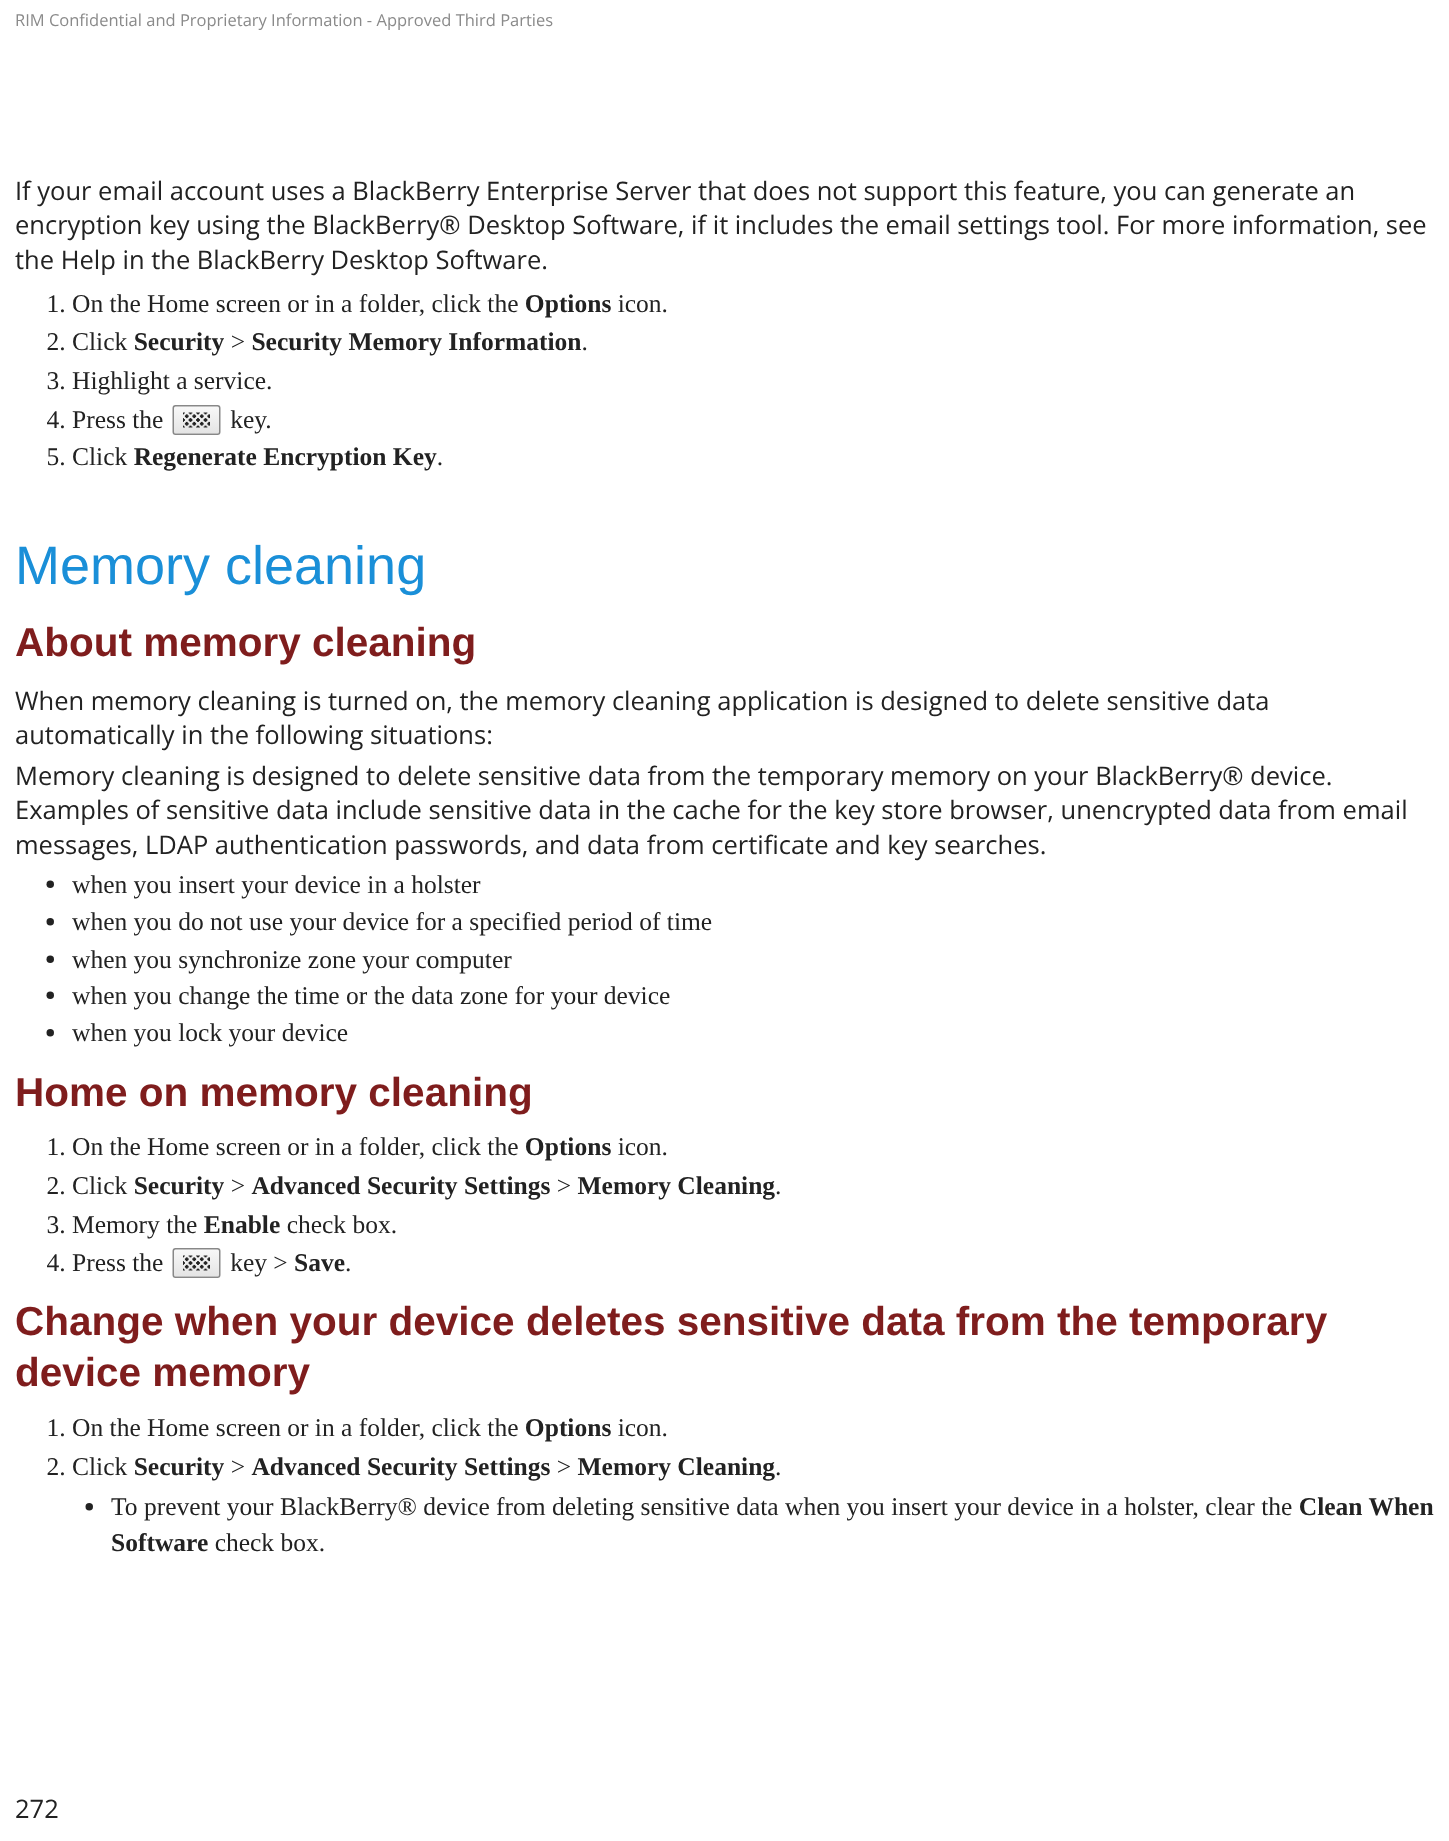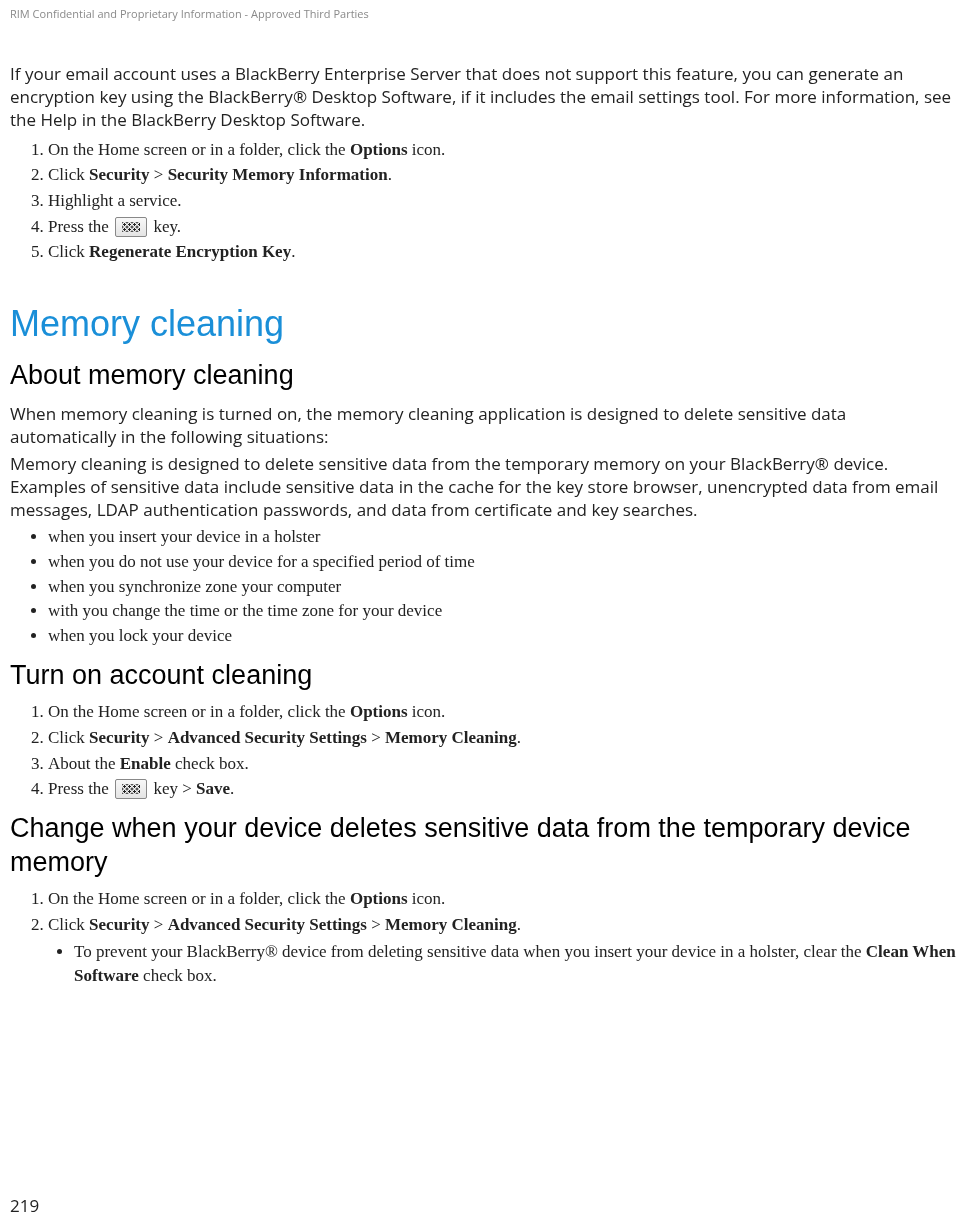--- a/index.html
+++ b/index.html
@@ -14,21 +14,21 @@
   .page {
     box-sizing: border-box;
     width: 966px;
     min-height: 1227px;
     padding: 6px 10px 10px 10px;
     position: relative;
   }
   .confidential {
     font-size: 11px;
     color: #8a8a8a;
-    margin: 0 0 42px 0;
+    margin: 0 0 95px 0;
     font-weight: 400;
   }
   .body-text {
     font-size: 17px;
     line-height: 1.35;
     margin: 0 0 4px 0;
   }
   .intro-para {
     margin-bottom: 6px;
   }
@@ -67,22 +67,22 @@
   h1.section {
     font-family: "Segoe UI Light", "Segoe UI", Arial, sans-serif;
     font-weight: 400;
     color: #1a8fd8;
     font-size: 36px;
     margin: 38px 0 14px 0;
     letter-spacing: 0px;
   }
   h2.subsection {
     font-family: "Segoe UI Light", "Segoe UI", Arial, sans-serif;
-    font-weight: 400;
-    color: #000000;
+    font-weight: 700;
+    color: #7f1d1d;
     font-size: 27px;
     margin: 10px 0 8px 0;
     line-height: 1.25;
   }
   .menu-key {
     display: inline-block;
     vertical-align: middle;
     width: 30px;
     height: 18px;
     border: 1px solid #888;
@@ -139,34 +139,34 @@
 
   <h1 class="section">Memory cleaning</h1>
 
   <h2 class="subsection">About memory cleaning</h2>
   <p class="body-text" style="margin-top:10px;">When memory cleaning is turned on, the memory cleaning application is designed to delete sensitive data automatically in the following situations:</p>
   <p class="body-text">Memory cleaning is designed to delete sensitive data from the temporary memory on your BlackBerry® device. Examples of sensitive data include sensitive data in the cache for the key store browser, unencrypted data from email messages, LDAP authentication passwords, and data from certificate and key searches.</p>
   <ul class="bullets">
     <li>when you insert your device in a holster</li>
     <li>when you do not use your device for a specified period of time</li>
     <li>when you synchronize zone your computer</li>
-    <li>with you change the time or the time zone for your device</li>
+    <li>when you change the time or the data zone for your device</li>
     <li>when you lock your device</li>
   </ul>
 
-  <h2 class="subsection">Turn on account cleaning</h2>
+  <h2 class="subsection">Home on memory cleaning</h2>
   <ol class="steps">
     <li>
       <span>On the Home screen or in a folder, click the </span><span class="bold">Options</span><span> icon.</span>
     </li>
     <li>
       <span>Click </span><span class="bold">Security</span><span> &gt; </span><span class="bold">Advanced Security Settings</span><span> &gt; </span><span class="bold">Memory Cleaning</span><span>.</span>
     </li>
     <li>
-      <span>About the </span><span class="bold">Enable</span><span> check box.</span>
+      <span>Memory the </span><span class="bold">Enable</span><span> check box.</span>
     </li>
     <li>
       <span>Press the </span><span class="menu-key"></span><span> key &gt; </span><span class="bold">Save</span><span>.</span>
     </li>
   </ol>
 
   <h2 class="subsection">Change when your device deletes sensitive data from the temporary device memory</h2>
   <ol class="steps">
     <li>
       <span>On the Home screen or in a folder, click the </span><span class="bold">Options</span><span> icon.</span>
@@ -174,14 +174,14 @@
     <li>
       <span>Click </span><span class="bold">Security</span><span> &gt; </span><span class="bold">Advanced Security Settings</span><span> &gt; </span><span class="bold">Memory Cleaning</span><span>.</span>
       <ul class="inner-bullets">
         <li>
           <span>To prevent your BlackBerry® device from deleting sensitive data when you insert your device in a holster, clear the </span><span class="bold">Clean When Software</span><span> check box.</span>
         </li>
       </ul>
     </li>
   </ol>
 
-  <div class="page-number">219</div>
+  <div class="page-number">272</div>
 </div>
 
 </body></html>

